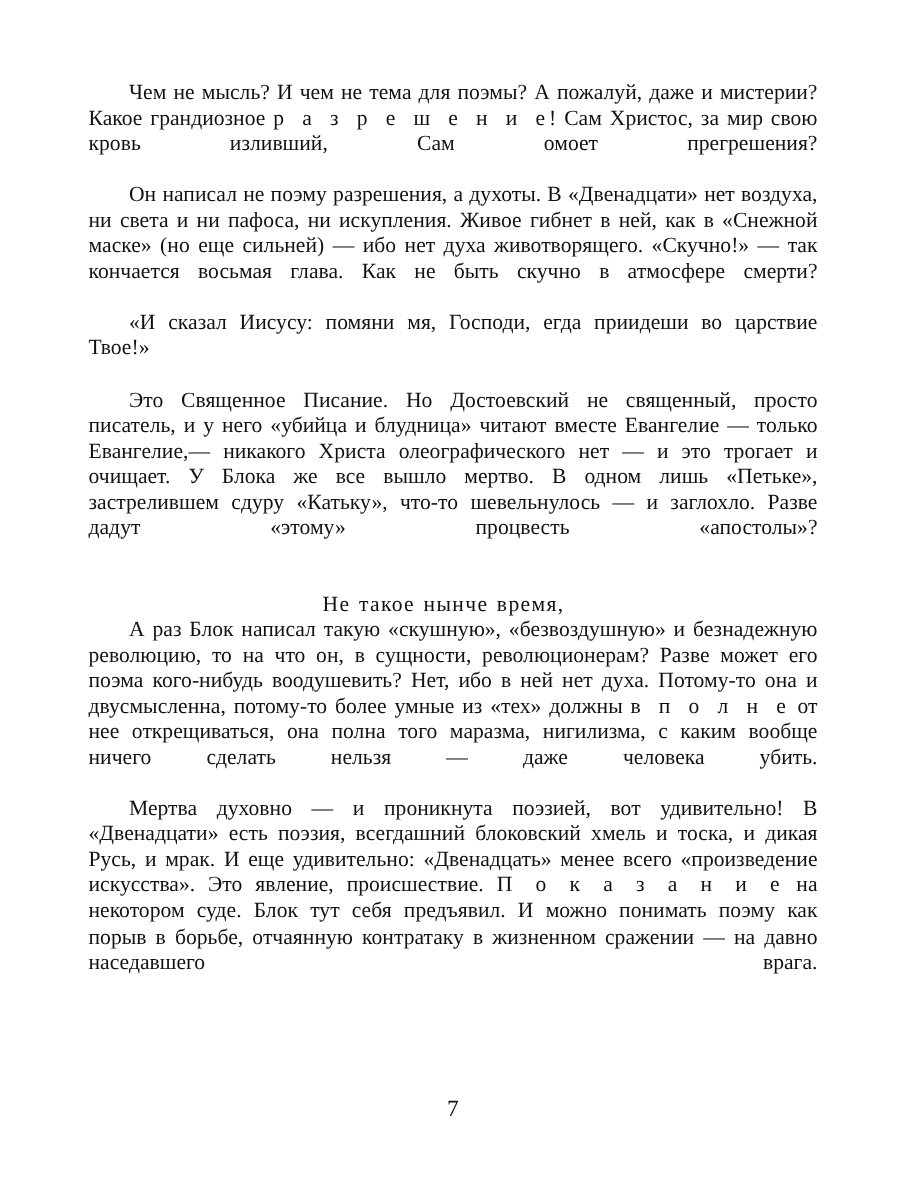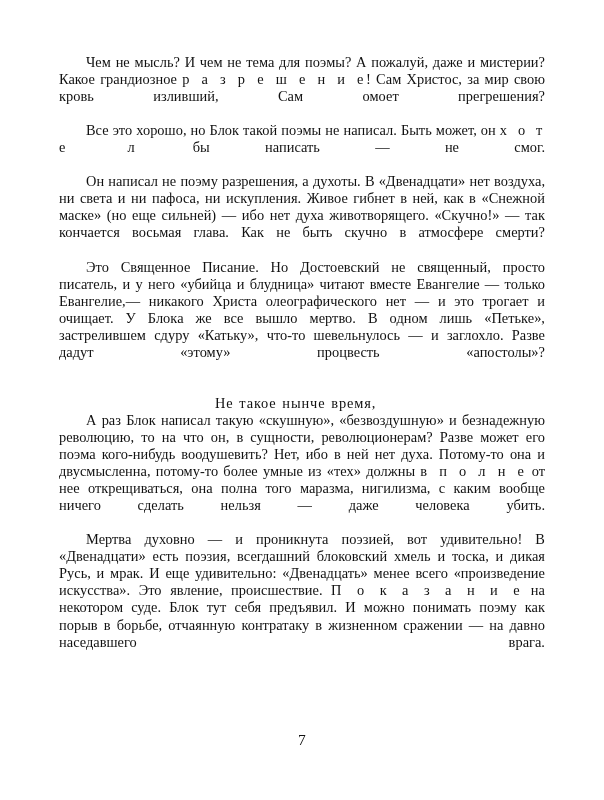--- a/index.html
+++ b/index.html
@@ -84,24 +84,24 @@
 </style>
 </head>
 <body>
 
 <div class="page">
 
   <div class="text-column">
 
     <p class="para"><span>Чем не мысль? И чем не тема для поэмы? А пожалуй, даже и мистерии? Какое грандиозное </span><span class="sp">р а з р е ш е н и е</span><span>! Сам Христос, за мир свою кровь изливший, Сам омоет прегрешения?</span></p>
 
-    <p class="para"><span>Все это хорошо, но Блок такой поэмы не написал. Быть может, он </span><span class="sp">х о т е л</span><span> бы написать — не смог.</span></p>
 
     <p class="para">Он написал не поэму разрешения, а духоты. В «Двенадцати» нет воздуха, ни света и ни пафоса, ни искупления. Живое гибнет в ней, как в «Снежной маске» (но еще сильней) — ибо нет духа животворящего. «Скучно!» — так кончается восьмая глава. Как не быть скучно в атмосфере смерти?</p>
 
+    <p class="para">«И сказал Иисусу: помяни мя, Господи, егда приидеши во царствие Твое!»</p>
 
 
     <p class="para">Это Священное Писание. Но Достоевский не священный, просто писатель, и у него «убийца и блудница» читают вместе Евангелие — только Евангелие,— никакого Христа олеографического нет — и это трогает и очищает. У Блока же все вышло мертво. В одном лишь «Петьке», застрелившем сдуру «Катьку», что-то шевельнулось — и заглохло. Разве дадут «этому» процвесть «апостолы»?</p>
 
     <div class="verse-block">
       <div class="verse-line">Не такое нынче время,</div>
     </div>
 
     <p class="para"><span>А раз Блок написал такую «скушную», «безвоздушную» и безнадежную революцию, то на что он, в сущности, революционерам? Разве может его поэма кого-нибудь воодушевить? Нет, ибо в ней нет духа. Потому-то она и двусмысленна, потому-то более умные из «тех» должны </span><span class="sp">в п о л н е</span><span> от нее открещиваться, она полна того маразма, нигилизма, с каким вообще ничего сделать нельзя — даже человека убить.</span></p>
 

